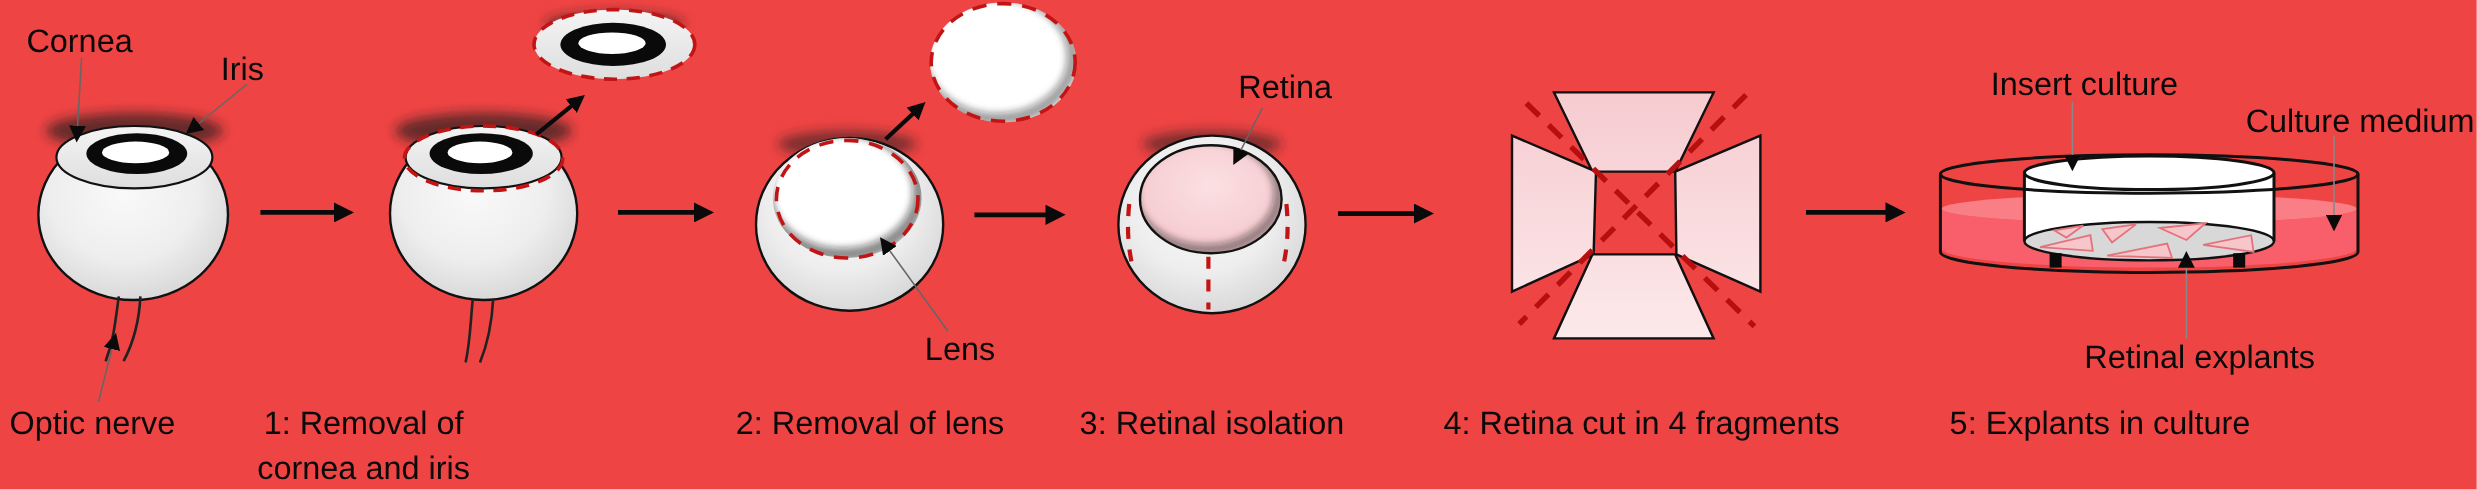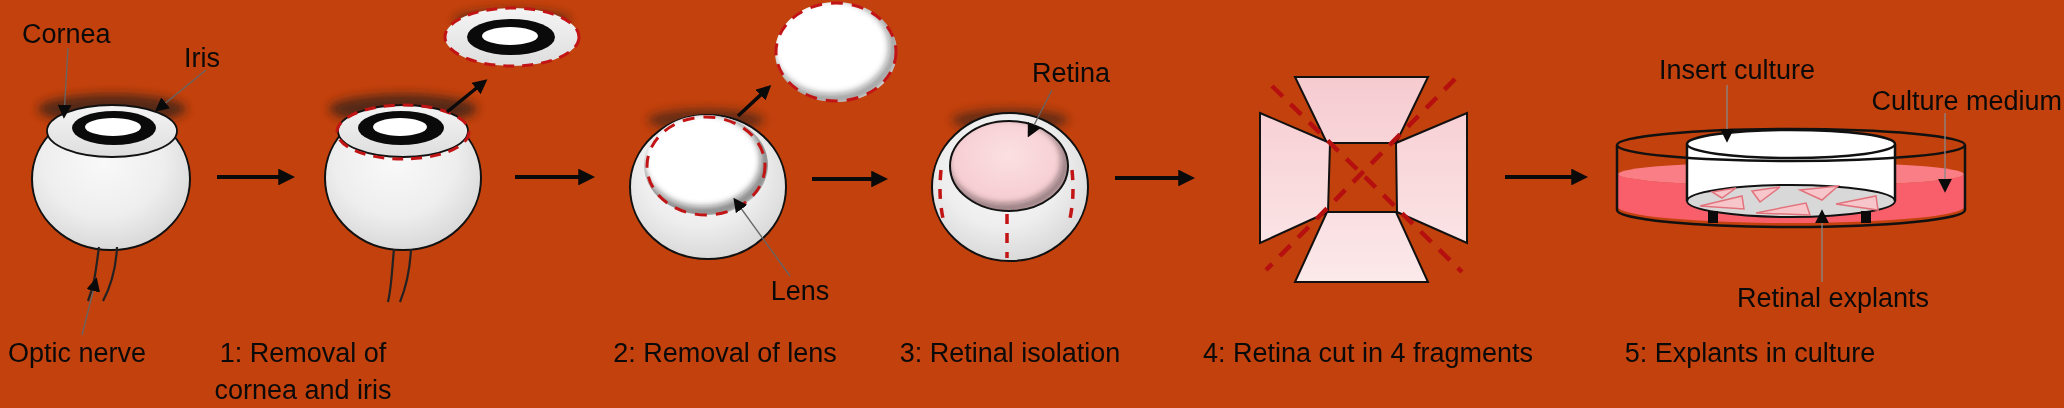--- a/index.html
+++ b/index.html
@@ -1,17 +1,17 @@
 <!DOCTYPE html>
 <html><head>
 <meta charset="utf-8">
 <style>
   html,body{margin:0;padding:0;background:#ffffff;}
   #stage{
-    position:relative;width:2064px;height:408px;background:#c2410c;overflow:hidden;
+    position:relative;width:2064px;height:408px;background:#ef4444;overflow:hidden;
     font-family:"Liberation Sans","DejaVu Sans",sans-serif;
   }
   svg text{
     font-family:"Liberation Sans","DejaVu Sans",sans-serif;
     font-size:27px;fill:#0a0a0a;
   }
 </style>
 </head>
 <body>
 

